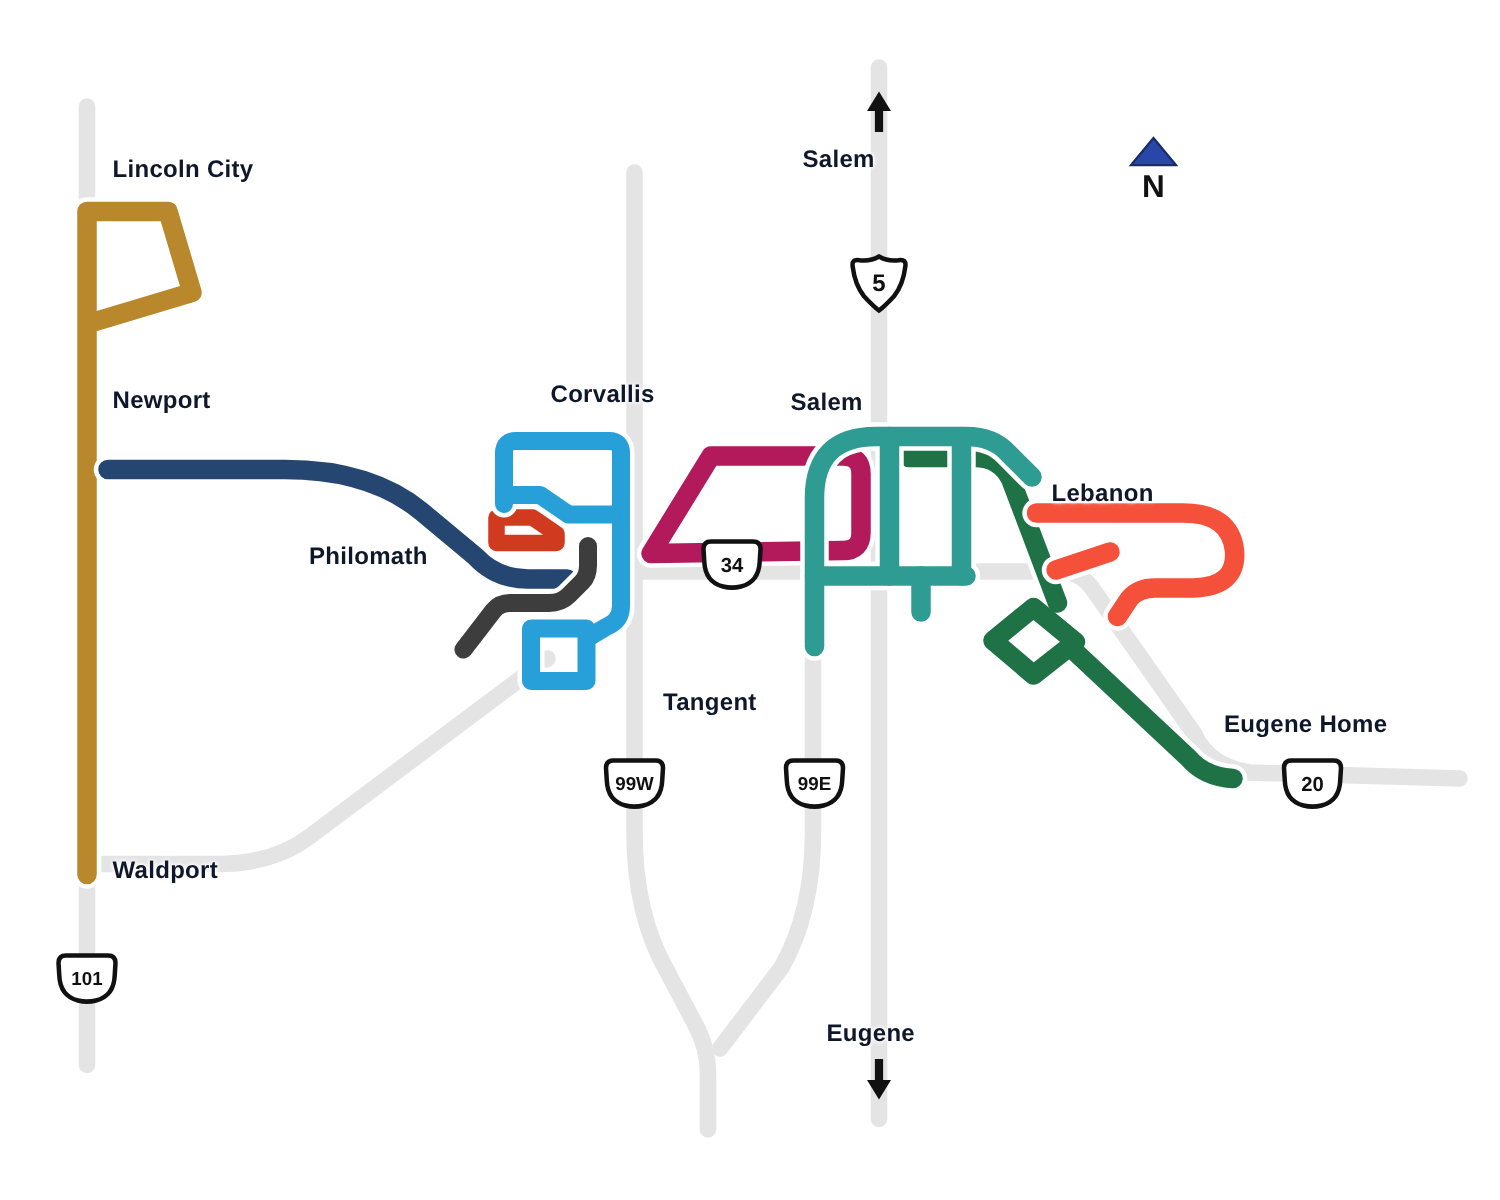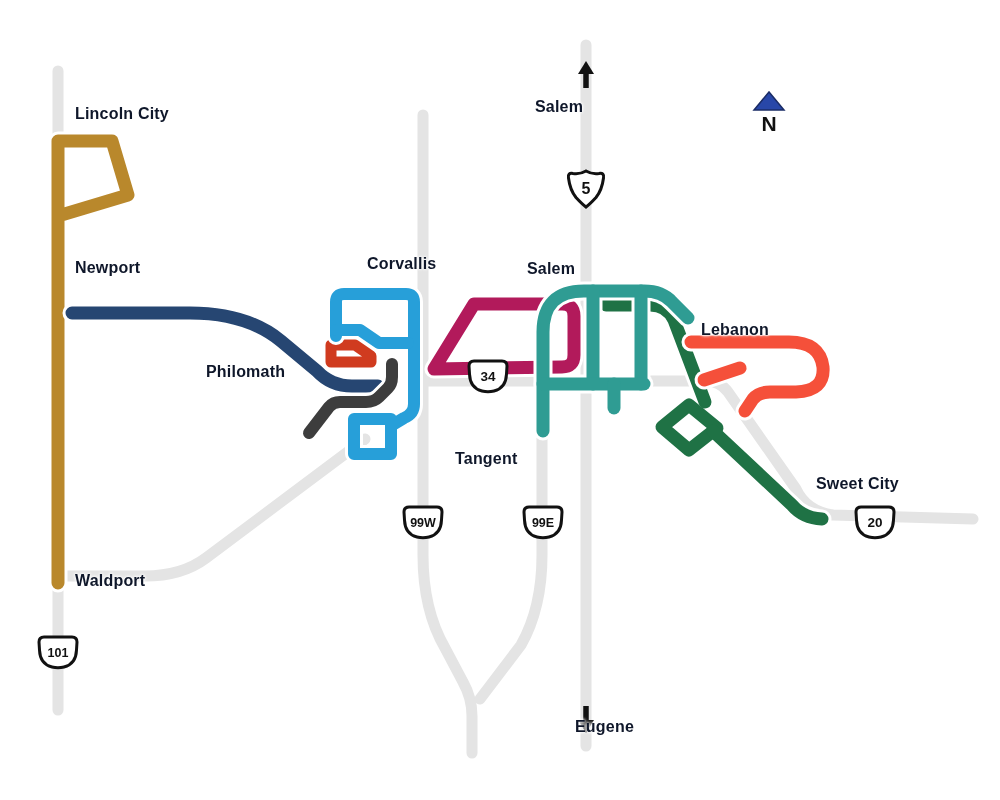--- a/index.html
+++ b/index.html
@@ -139,18 +139,18 @@
       <text class="shield-text" font-size="16" y="6">5</text>
     </g>
   </svg>
 
   <div class="city-label" style="left:75px;top:105px;">Lincoln City</div>
   <div class="city-label" style="left:75px;top:259px;">Newport</div>
   <div class="city-label" style="left:75px;top:572px;">Waldport</div>
   <div class="city-label" style="left:206px;top:363px;">Philomath</div>
   <div class="city-label" style="left:327px;top:255px;margin-left:40px;">Corvallis</div>
   <div class="city-label" style="left:527px;top:260px;">Salem</div>
-  <div class="city-label" style="left:442px;top:450px;margin-left:13px;">Tangent</div>
+  <div class="city-label" style="left:442px;top:460px;">Tangent</div>
   <div class="city-label" style="left:701px;top:309px;margin-top:12px;">Lebanon</div>
-  <div class="city-label" style="left:816px;top:475px;">Sweet City</div>
+  <div class="city-label" style="left:816px;top:475px;">Eugene Home</div>
   <div class="city-label" style="left:535px;top:98px;">Salem</div>
-  <div class="city-label" style="left:575px;top:681px;margin-top:37px;">Eugene</div>
+  <div class="city-label" style="left:551px;top:681px;">Eugene</div>
 </div>
 
 </body></html>

